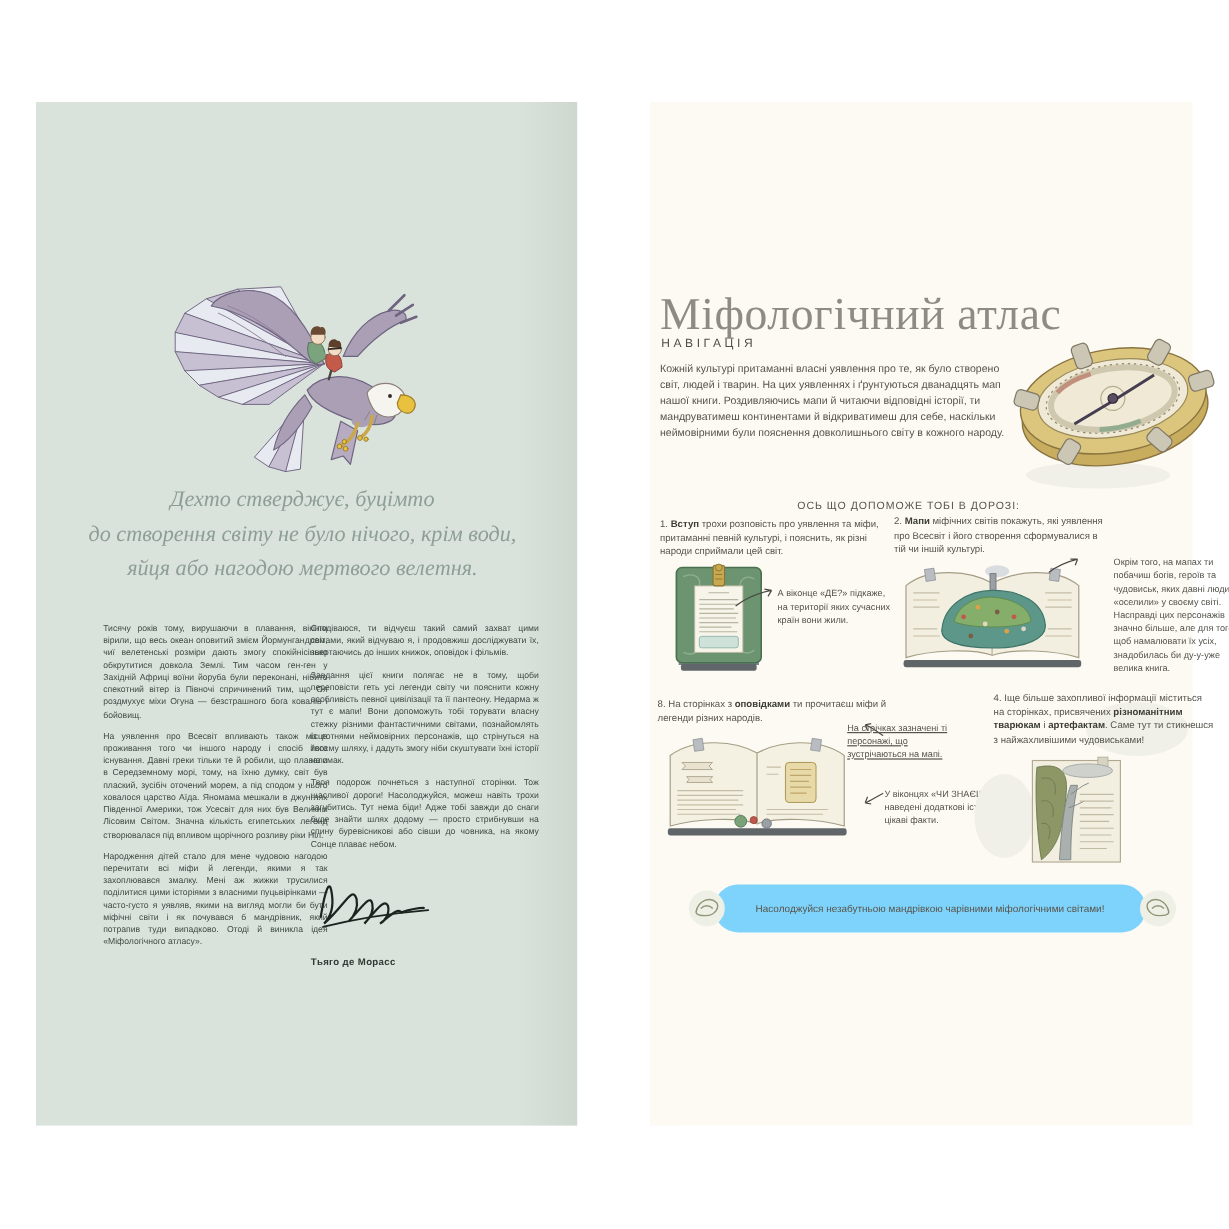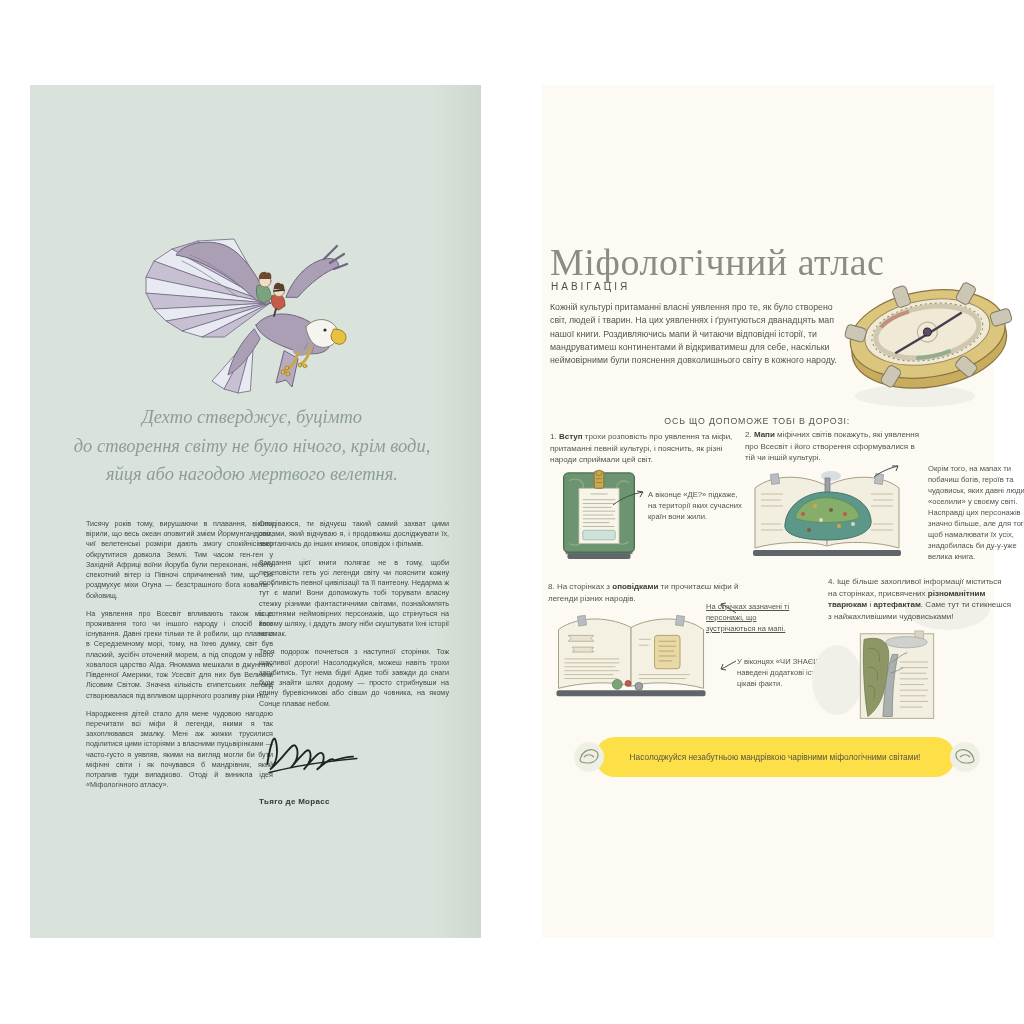--- a/index.html
+++ b/index.html
@@ -32,21 +32,21 @@
   .nav-item b{color:#3c3c36;}
   .item1{left:550px;top:431px;width:186px;}
   .item2{left:745px;top:429px;width:176px;}
   .item3{left:548px;top:581px;width:196px;}
   .item4{left:828px;top:576px;width:184px;}
   .callout{font-size:7.6px;line-height:1.45;color:#54544d;}
   .co-where{left:648px;top:489px;width:100px;}
   .co-maps{left:903px;top:463px;width:105px;margin-left:25px;}
   .co-ribbons{left:706px;top:601px;width:100px;text-decoration:underline;}
   .co-know{left:737px;top:656px;width:110px;}
-  .banner{left:595px;top:737px;width:360px;height:40px;background:#fde047;border-radius:20px;
+  .banner{left:595px;top:737px;width:360px;height:40px;background:#7dd3fc;border-radius:20px;
     display:flex;align-items:center;justify-content:center;text-align:center;
     font-size:8.3px;color:#5a5448;padding:2px 28px;box-sizing:border-box;}
   .blob{border-radius:50%;background:#f0efe8;}
 </style>
 </head>
 <body>
 
 <div class="canvas">
 
   <div class="abs left-page"></div>

